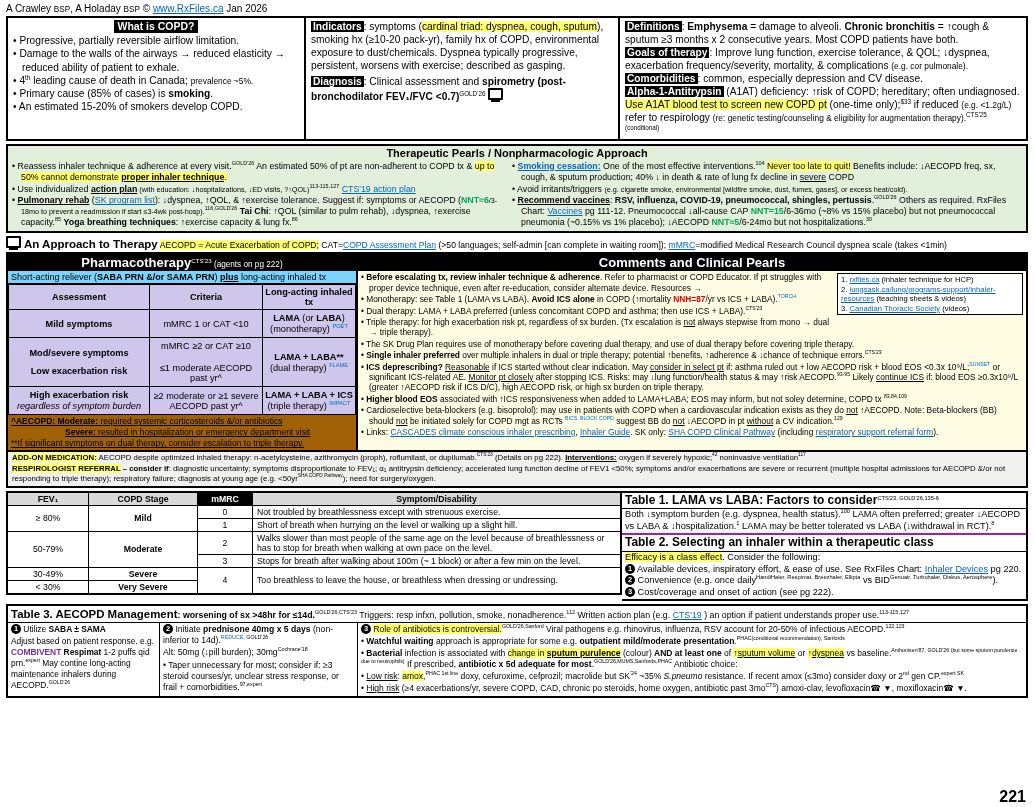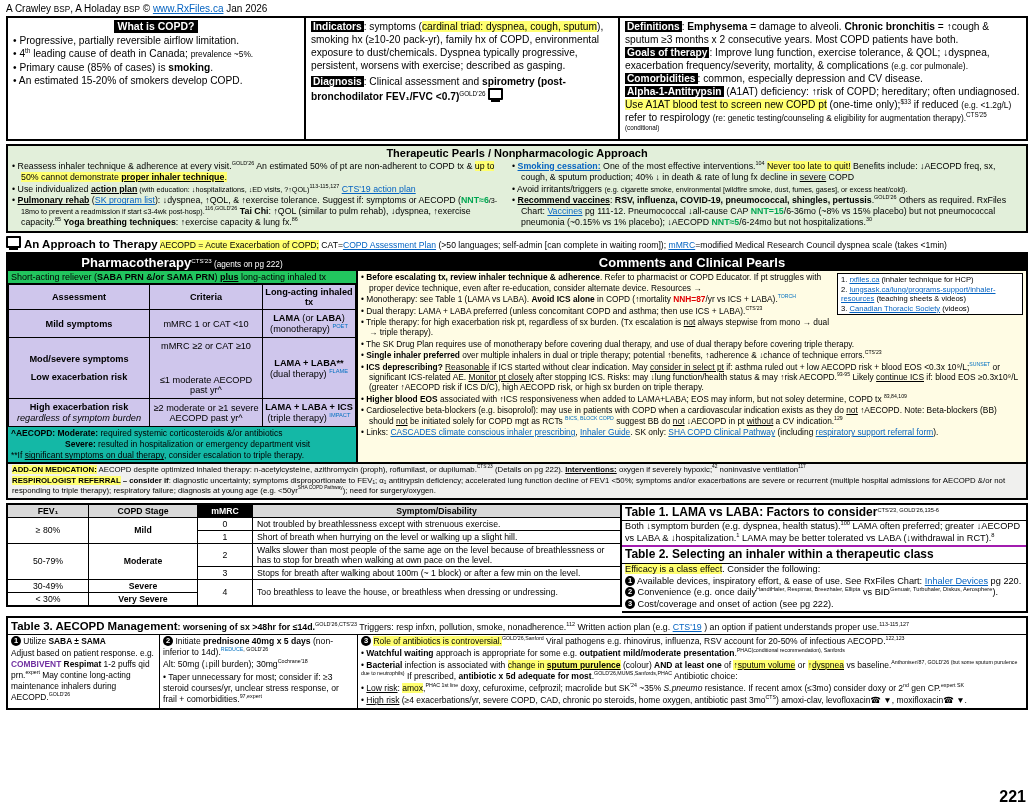--- a/index.html
+++ b/index.html
@@ -48,25 +48,25 @@
   .pearls-col .blt{margin-bottom:1px;}
 
   
   .approach{margin:3px 0 2px 0;font-size:8.6px;}
   .approach .heading{font-weight:bold;font-size:11.5px;}
 
   
   .mid{display:flex;align-items:stretch;}
   .pharma{width:352px;border:2px solid #000;display:flex;flex-direction:column;box-sizing:border-box;}
   .blackbar{background:#000;color:#fff;text-align:center;padding:1px 0;font-size:10px;}
-  .reliever{background:#22c55e;font-size:9px;padding:1px 3px;border-bottom:1px solid #000;}
+  .reliever{background:#7dd3fc;font-size:9px;padding:1px 3px;border-bottom:1px solid #000;}
   table.ptable{border-collapse:collapse;width:100%;background:#cfc6ec;font-size:9.2px;text-align:center;}
   table.ptable td,table.ptable th{border:1px solid #000;padding:2px 2px;vertical-align:middle;}
   table.ptable .line{margin:1px 0;}
-  .pfoot{font-size:8.5px;padding:1px 3px;background:#14b8a6;flex:1;line-height:1.3;}
+  .pfoot{font-size:8.5px;padding:1px 3px;background:#a16207;flex:1;line-height:1.3;text-decoration:underline;}
   .pfoot .f2{padding-left:54px;}
 
   .comments{flex:1;border:2px solid #000;border-left:none;background:#fffce4;display:flex;flex-direction:column;box-sizing:border-box;}
   .comments-body{padding:1px 3px;font-size:8.35px;line-height:1.25;flex:1;}
   .resbox{float:right;width:178px;border:1px solid #000;background:#fff;font-size:7.6px;line-height:1.25;
           padding:1px 3px;margin:1px 0 2px 4px;}
   .cblt{padding-left:8px;text-indent:-8px;margin-bottom:1px;}
   .cblt::before{content:"• ";}
 
   
@@ -106,20 +106,21 @@
 <div class="wrap">
 
   <div class="hdr">
     <div class="byline"><span>A Crawley </span><span class="sm">BSP</span><span>, A Holaday </span><span class="sm">BSP</span><span> © </span><span class="lk">www.RxFiles.ca</span><span> Jan 2026</span></div>
   </div>
 
   <div class="topbox">
     <div class="topcol topcol1">
       <div class="whatis-title">What is COPD?</div>
       <div class="blt"><span>Progressive, partially reversible airflow limitation.</span></div>
+      <div class="blt"><span>Damage to the walls of the airways → reduced elasticity → reduced ability of patient to exhale.</span></div>
       <div class="blt"><span>4</span><sup>th</sup><span> leading cause of death in Canada; </span><span class="sm">prevalence ~5%.</span></div>
       <div class="blt"><span>Primary cause (85% of cases) is </span><span class="b">smoking</span><span>.</span></div>
       <div class="blt"><span>An estimated 15-20% of smokers develop COPD.</span></div>
     </div>
     <div class="topcol topcol2">
       <div class="para"><span class="inv">Indicators</span><span>: symptoms (</span><span class="hl">cardinal triad: dyspnea, cough, sputum</span><span>), smoking hx (≥10-20 pack-yr), family hx of COPD, environmental exposure to dust/chemicals. Dyspnea typically progressive, persistent, worsens with exercise; described as gasping.</span></div>
       <div class="para"><span><span class="inv">Diagnosis</span><span>: Clinical assessment and </span><span class="b">spirometry</span><span class="b"> (post- bronchodilator FEV₁/FVC &lt;0.7)</span><sup>GOLD'26</sup></span> <span class="pc-icon"></span></div>
     </div>
     <div class="topcol topcol3">
       <div><span class="inv">Definitions</span><span>: </span><span class="b">Emphysema</span><span> = damage to alveoli. </span><span class="b">Chronic bronchitis</span><span> = ↑cough &amp; sputum ≥3 months x 2 consecutive years. Most COPD patients have both.</span></div>
@@ -173,21 +174,21 @@
               <div class="line"><span>(monotherapy) </span><sup class="c-blue">POET</sup></div>
               </td>
         </tr>
         <tr>
           <td>
                 <div class="line"><span class="b">Mod/severe symptoms</span></div>
               <div class="line" style="margin-top:8px"><span class="b">Low exacerbation risk</span></div>
               </td>
           <td>
                 <div class="line">mMRC ≥2 or CAT ≥10</div>
-              <div class="line" style="margin-top:24px">≤1 moderate AECOPD past yr^</div>
+              <div class="line" style="margin-top:12px">≤1 moderate AECOPD past yr^</div>
               </td>
           <td>
                 <div class="line"><span class="b">LAMA + LABA**</span></div>
               <div class="line"><span>(dual therapy) </span><sup class="c-blue">FLAME</sup></div>
               </td>
         </tr>
         <tr>
           <td>
                 <div class="line"><span class="b">High exacerbation risk</span></div>
               <div class="line"><span class="i">regardless of symptom burden</span></div>

